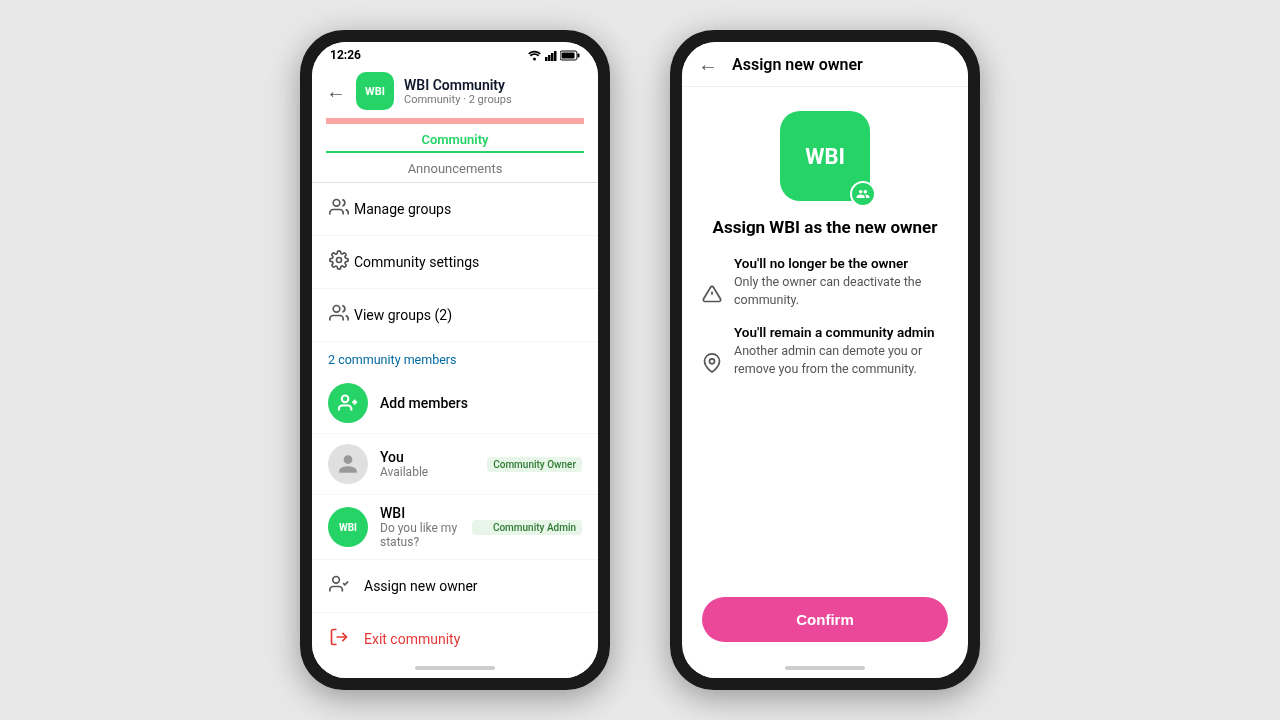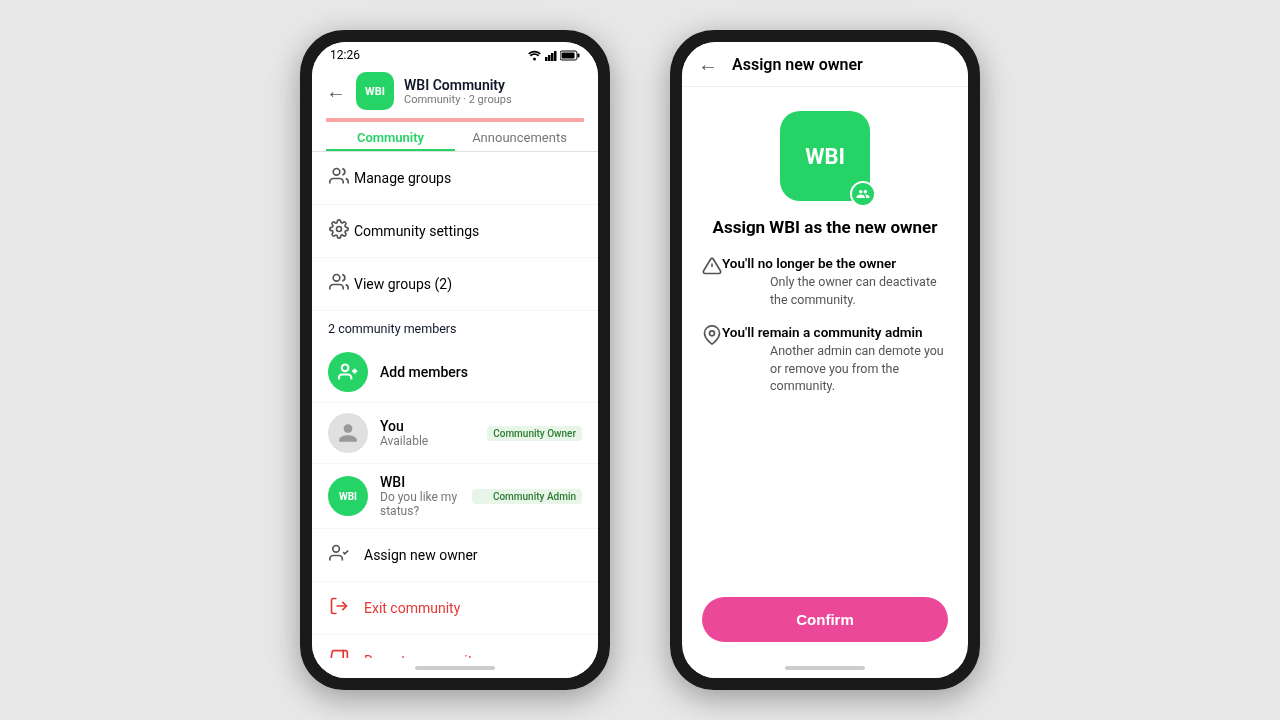--- a/index.html
+++ b/index.html
@@ -43,21 +43,21 @@
       background: #fff;
       display: flex;
       justify-content: space-between;
       align-items: center;
       padding: 6px 18px 2px 18px;
       font-size: 11px;
       font-weight: 600;
       color: #000;
       flex-shrink: 0;
     }
-    .status-bar .time { font-size: 12px; font-weight: 400; }
+    .status-bar .time { font-size: 12px; font-weight: 700; }
     .status-icons { display: flex; align-items: center; gap: 3px; }
     
 
     
     .phone1-header {
       background: #fff;
       padding: 8px 14px 0 14px;
       border-bottom: 1px solid #e0e0e0;
       flex-shrink: 0;
     }
@@ -82,21 +82,22 @@
       justify-content: center;
       color: #fff;
       font-size: 11px;
       font-weight: 700;
     }
     .community-info { flex: 1; }
     .community-name { font-size: 14px; font-weight: 600; color: #0f172a; }
     .community-sub { font-size: 11px; color: #777; }
     .tabs {
       display: flex;
-      border-top: 4px solid #fca5a5;
+      border-top: 6px solid #fca5a5;
+      flex-direction: column;
     }
     .tab {
       flex: 1;
       text-align: center;
       padding: 8px 0 6px 0;
       font-size: 13px;
       color: #777;
       position: relative;
       cursor: pointer;
     }
@@ -129,21 +130,21 @@
       width: 22px;
       text-align: center;
       color: #555;
       font-size: 18px;
       flex-shrink: 0;
     }
     .menu-label { font-size: 14px; color: #000; }
     .section-label {
       padding: 10px 16px 6px 16px;
       font-size: 12.5px;
-      color: #0f172a;
+      color: #0369a1;
     }
     .member-item {
       display: flex;
       align-items: center;
       gap: 12px;
       padding: 10px 16px;
       border-bottom: 1px solid #f5f5f5;
       cursor: pointer;
     }
     .member-avatar-grey {
@@ -234,28 +235,29 @@
     }
     .assign-title {
       font-size: 17px;
       font-weight: 700;
       color: #000;
       text-align: center;
       margin-bottom: 18px;
     }
     .info-row {
       display: flex;
-      align-items: flex-start;
+      align-items: flex-end;
+      gap: 12px;
       width: 100%;
       margin-bottom: 16px;
     }
     .info-icon { font-size: 18px; color: #555; margin-top: 1px; flex-shrink: 0; }
     .info-text {}
     .info-title { font-size: 13.5px; font-weight: 600; color: #000; margin-bottom: 2px; }
-    .info-desc { font-size: 12.5px; color: #555; line-height: 1.4; margin-left: 48px; }
+    .info-desc { font-size: 12.5px; color: #555; line-height: 1.4; }
     .spacer { flex: 1; }
     .confirm-btn {
       width: 100%;
       background: #ec4899;
       color: #fff;
       border: none;
       border-radius: 28px;
       padding: 14px;
       font-size: 15px;
       font-weight: 600;

